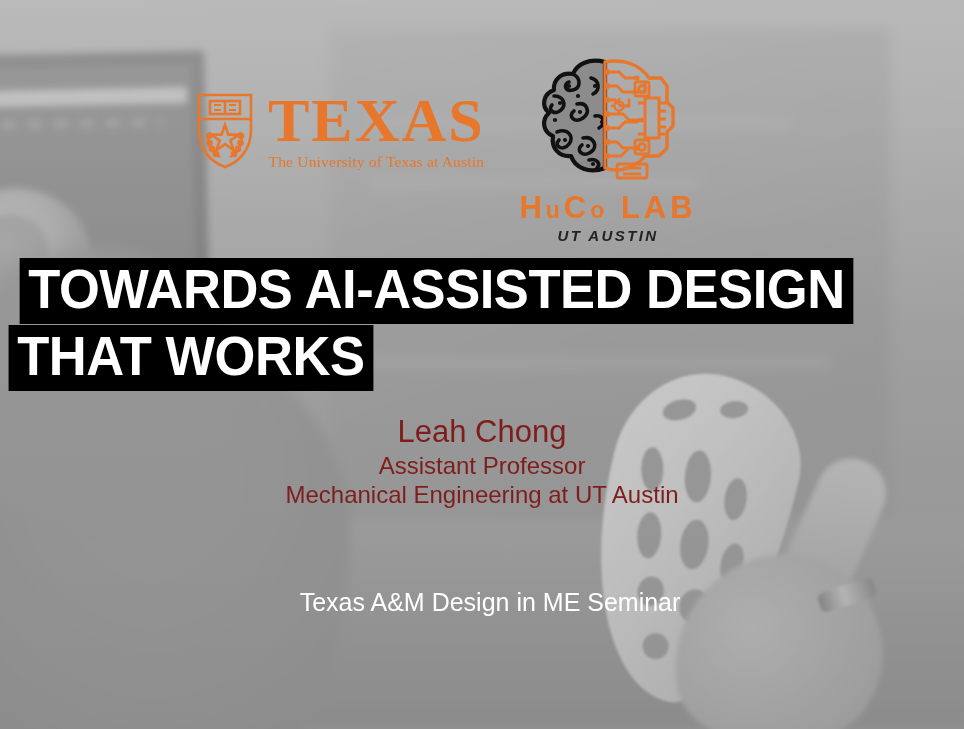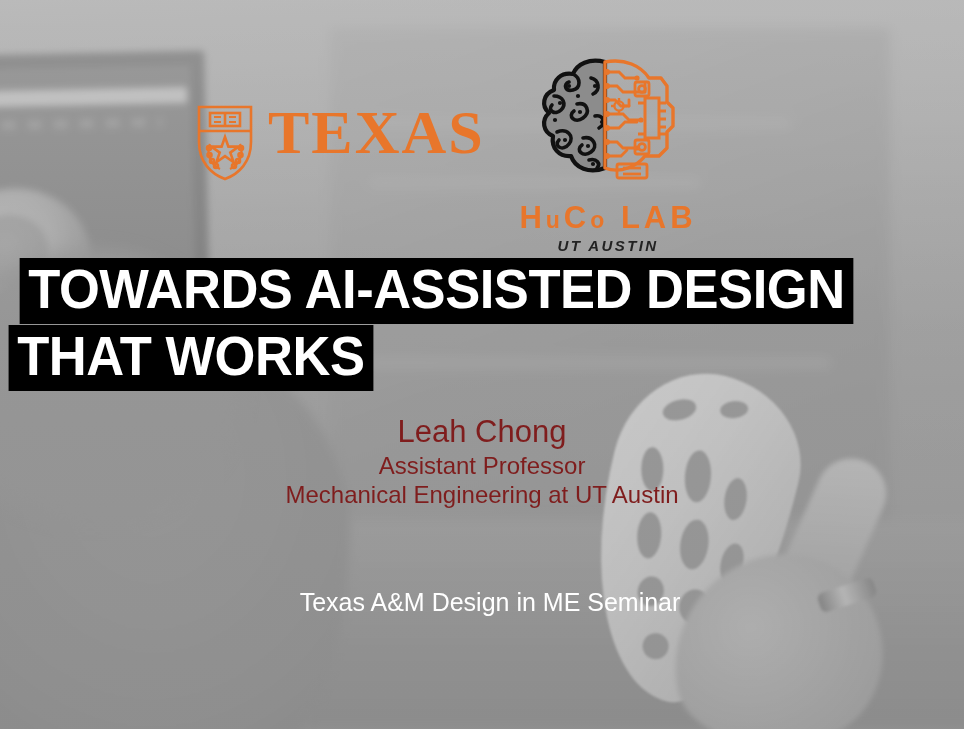--- a/index.html
+++ b/index.html
@@ -138,21 +138,21 @@
   }
   .bg-veil2 {
     position: absolute; inset: 0;
     background: linear-gradient(180deg, rgba(200,200,200,.30) 0%, rgba(150,150,150,.14) 45%, rgba(130,130,130,.22) 100%);
   }
 
   
   .logos { position: absolute; left: 0; right: 0; top: 0; height: 250px; }
 
   .ut-logo {
-    position: absolute; left: 196px; top: 104px;
+    position: absolute; left: 196px; top: 92px;
     display: flex; align-items: flex-start;
   }
   .ut-shield { width: 58px; height: 78px; display:block; }
   .ut-words { margin-left: 14px; }
   .ut-texas {
     font-family: "Liberation Serif", serif;
     font-weight: 700;
     font-size: 62px;
     line-height: .92;
     letter-spacing: 2px;
@@ -166,21 +166,21 @@
     margin-top: 4px;
     text-align: center;
   }
 
   .huco-logo {
     position: absolute; left: 513px; top: 56px;
     width: 190px; text-align: center;
   }
   .huco-brain { display: block; margin: 0 auto; }
   .huco-name {
-    margin-top: 12px;
+    margin-top: 2px;
     font-family: "Liberation Sans", sans-serif;
     font-weight: 700;
     font-size: 31px;
     letter-spacing: 4px;
     color: #e8762b;
   }
   .huco-name .sm { font-size: 23px; }
   .huco-sub {
     font-family: "Liberation Sans", sans-serif;
     font-weight: 700;
@@ -307,20 +307,21 @@
           <circle cx="16" cy="57" r="2"></circle>
             <circle cx="20" cy="62" r="2"></circle>
           <circle cx="45" cy="44" r="2"></circle>
             <circle cx="44.5" cy="51" r="2"></circle>
           <circle cx="42" cy="57" r="2"></circle>
             <circle cx="38" cy="62" r="2"></circle>
         </svg>
       </span>
       <div class="ut-words">
         <div class="ut-texas">TEXAS</div>
+        <div class="ut-tag">The University of Texas at Austin</div>
       </div>
     </div>
 
     <div class="huco-logo">
       <span>
         <svg class="huco-brain" width="150" height="132" viewBox="0 0 150 132">
 
           <g fill="#8c8c8c" stroke="#111111" stroke-width="4.2" stroke-linejoin="round">
             <path d="M72 6 C56 2 44 8 40 18 C28 16 20 24 21 34 C10 38 8 50 16 57
                      C8 64 10 76 20 80 C18 92 26 101 38 100 C42 112 56 118 72 112 Z"></path>

